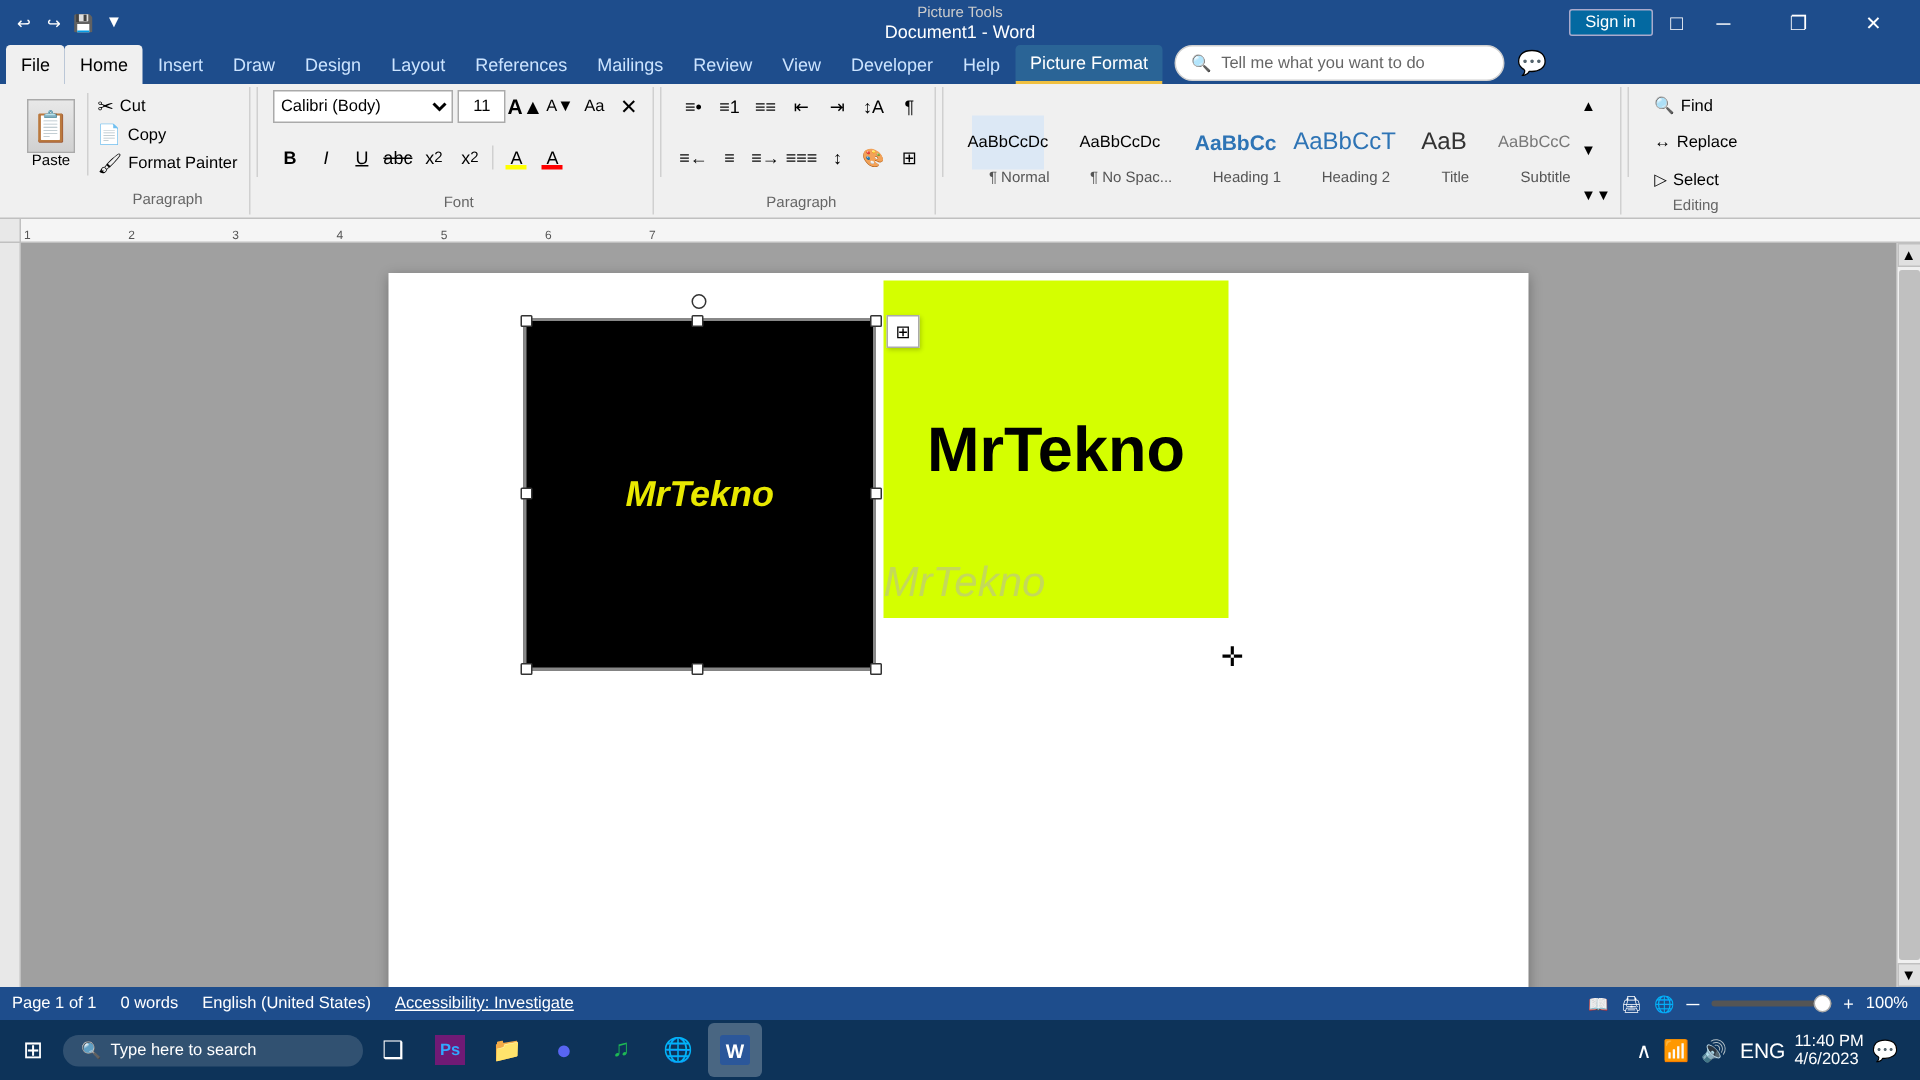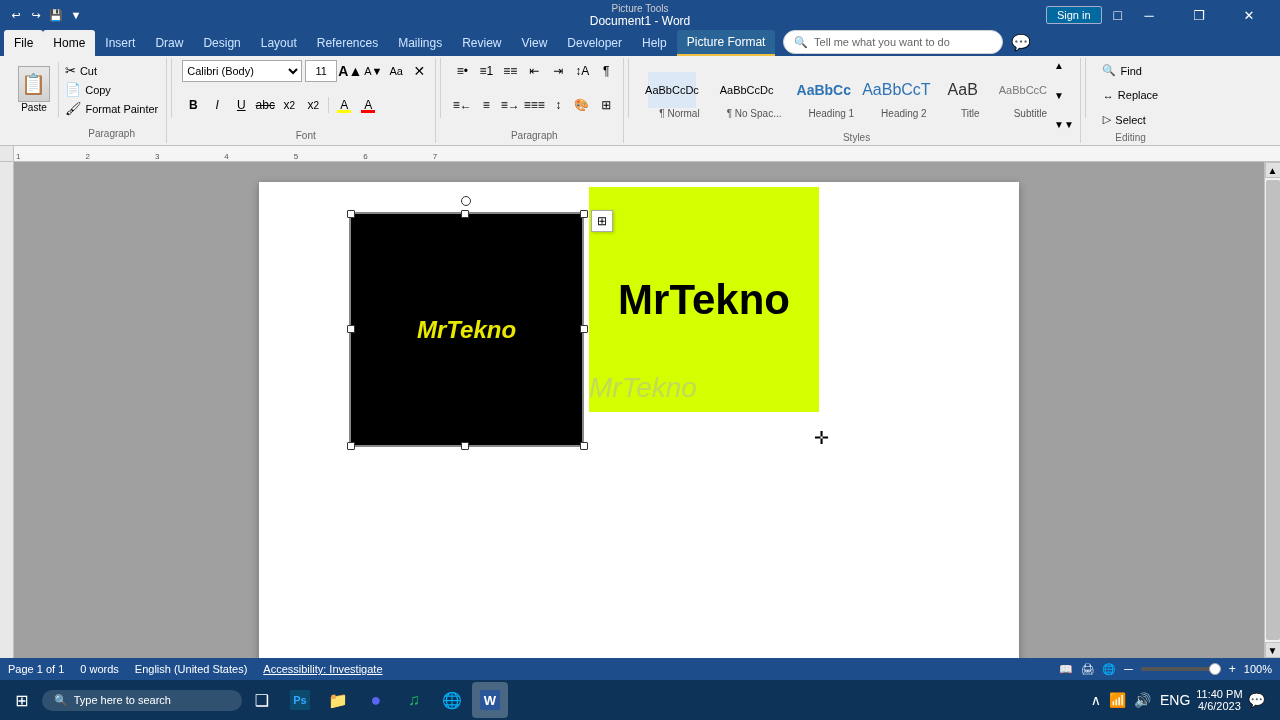--- a/index.html
+++ b/index.html
@@ -552,21 +552,20 @@
       <div class="style-swatch">
         <div class="style-preview" style="font-size:11px; color:#777;text-align:right;">AaBbCcC</div>
         <div class="style-name">Subtitle</div>
       </div>
       <div style="display:flex; flex-direction:column; justify-content:space-between; height:70px;">
         <div style="cursor:pointer; font-size:10px;">▲</div>
         <div style="cursor:pointer; font-size:10px;">▼</div>
         <div style="cursor:pointer; font-size:10px;">▼▼</div>
       </div>
     </div>
-    <div class="ribbon-group-label">Styles</div>
   </div>
 
   <div class="divider"></div>
 
   <div class="ribbon-group">
     <div class="ribbon-group-content" style="flex-direction:column; align-items:flex-start; gap:4px;">
       <div class="editing-btn">
         <span>🔍</span>
         <span>Find</span>
       </div>
@@ -667,21 +666,21 @@
   </div>
   <div id="search-bar">
     <span>🔍</span>
     <span>Type here to search</span>
   </div>
   <div class="taskbar-btn">
     <div class="taskbar-icon">❑</div>
   </div>
 
   <div class="taskbar-btn">
-    <div class="taskbar-icon" style="background:#0c4a6e; color:#31a8ff; font-size:11px; font-weight:bold; padding:2px;">Ps</div>
+    <div class="taskbar-icon" style="background:#701a75; color:#31a8ff; font-size:11px; font-weight:bold; padding:2px;">Ps</div>
   </div>
   <div class="taskbar-btn">
     <div class="taskbar-icon">📁</div>
   </div>
   <div class="taskbar-btn">
     <div class="taskbar-icon" style="color:#5865f2; font-size:18px;">●</div>
   </div>
   <div class="taskbar-btn">
     <div class="taskbar-icon" style="color:#1db954;">♫</div>
   </div>
@@ -690,19 +689,19 @@
   </div>
   <div class="taskbar-btn active">
     <div class="taskbar-icon" style="background:#2b579a; color:white; font-size:13px; font-weight:bold; padding:2px 4px; border-radius:2px;">W</div>
   </div>
 
   <div class="taskbar-right">
     <span class="sys-tray-icon">∧</span>
     <span class="sys-tray-icon">📶</span>
     <span class="sys-tray-icon">🔊</span>
     <span class="sys-tray-icon">ENG</span>
-    <div style="text-align:center; cursor:pointer;">
+    <div style="text-align:left; cursor:pointer;">
       <div>11:40 PM</div>
       <div>4/6/2023</div>
     </div>
     <span class="sys-tray-icon">💬</span>
   </div>
 </div>
 
 </body></html>

